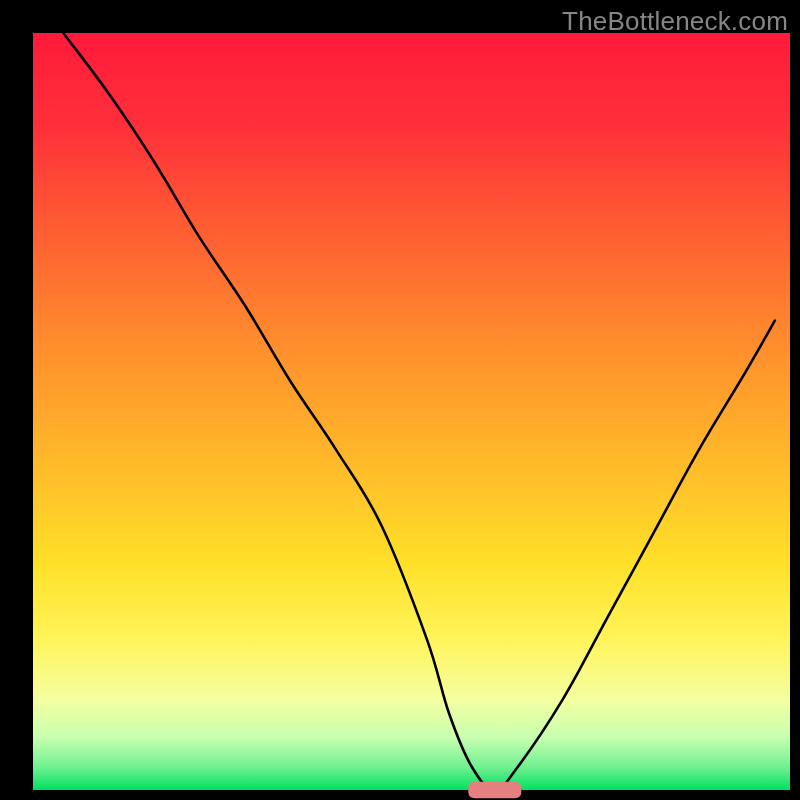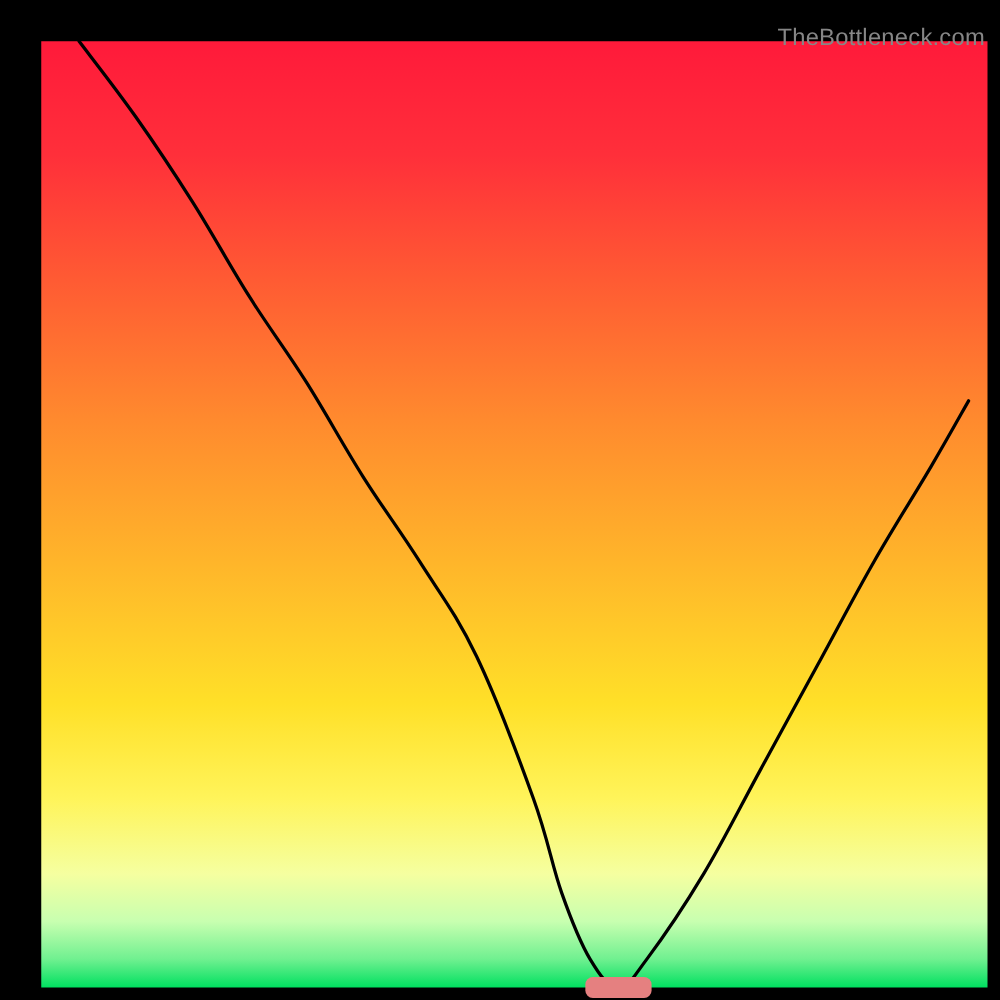--- a/index.html
+++ b/index.html
@@ -11,24 +11,24 @@
     overflow: hidden;
   }
   .container {
     position: relative;
     width: 800px;
     height: 800px;
     background: #000;
   }
   .watermark {
     position: absolute;
-    top: 20px;
+    top: 6px;
     right: 12px;
     font-family: Arial, Helvetica, sans-serif;
-    font-size: 19px;
+    font-size: 26px;
     font-weight: 500;
     color: #868686;
     letter-spacing: 0.2px;
     z-index: 5;
   }
   svg {
     position: absolute;
     top: 0;
     left: 0;
   }

